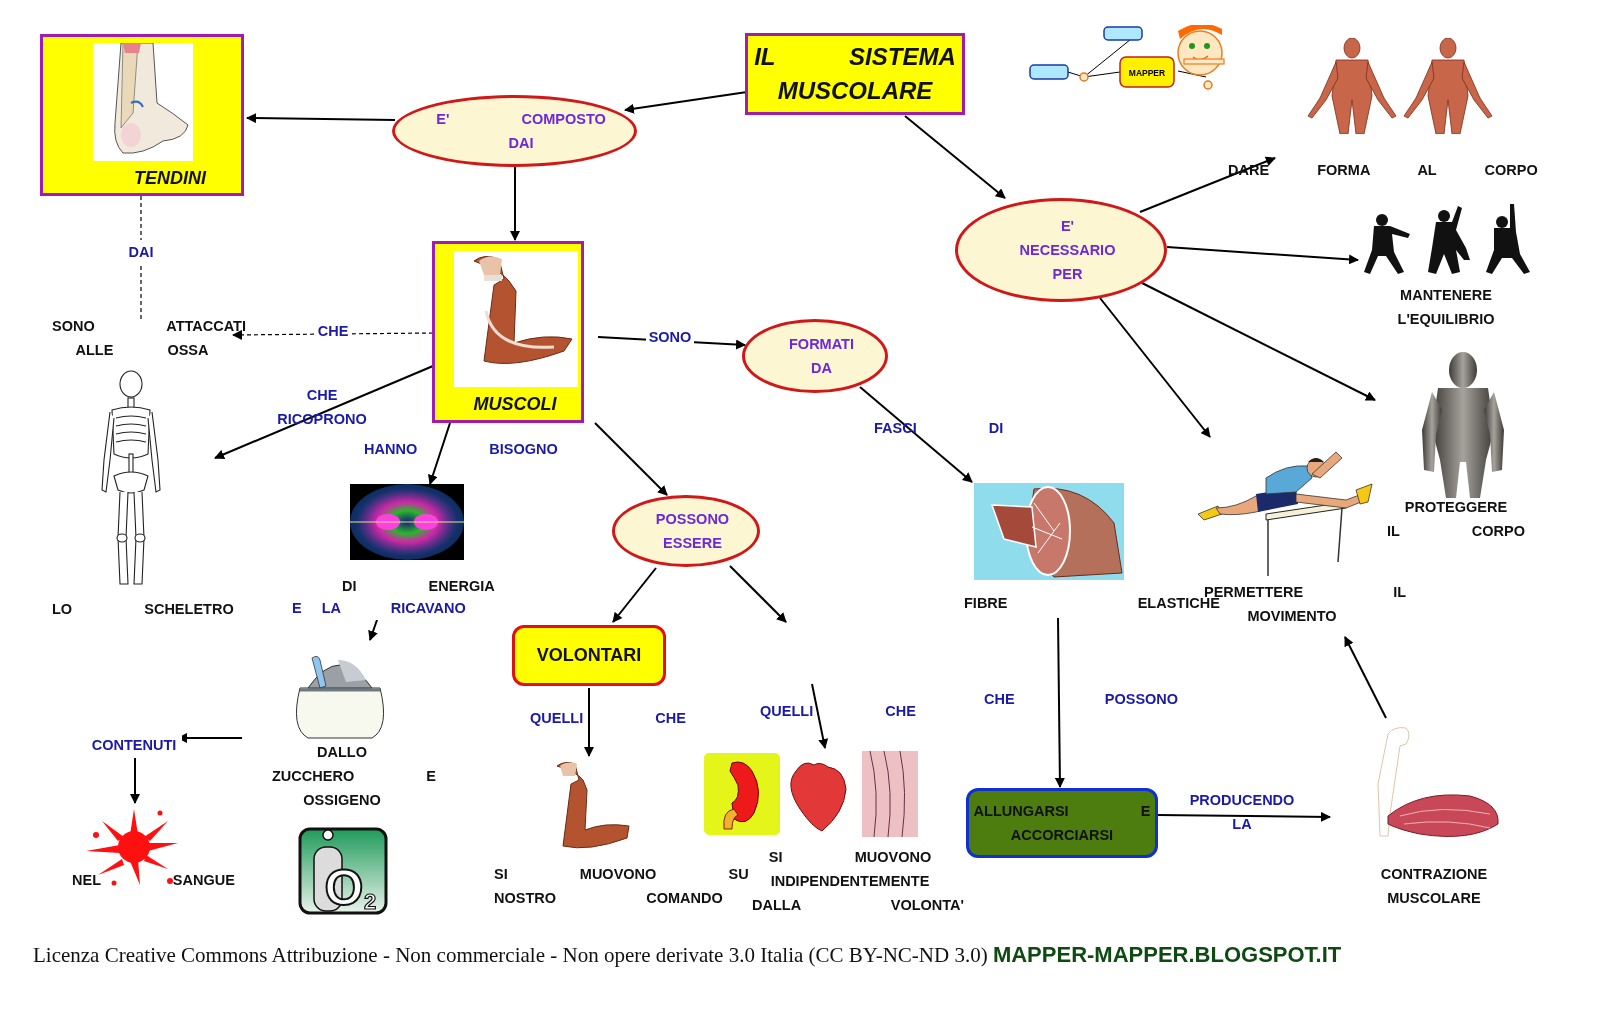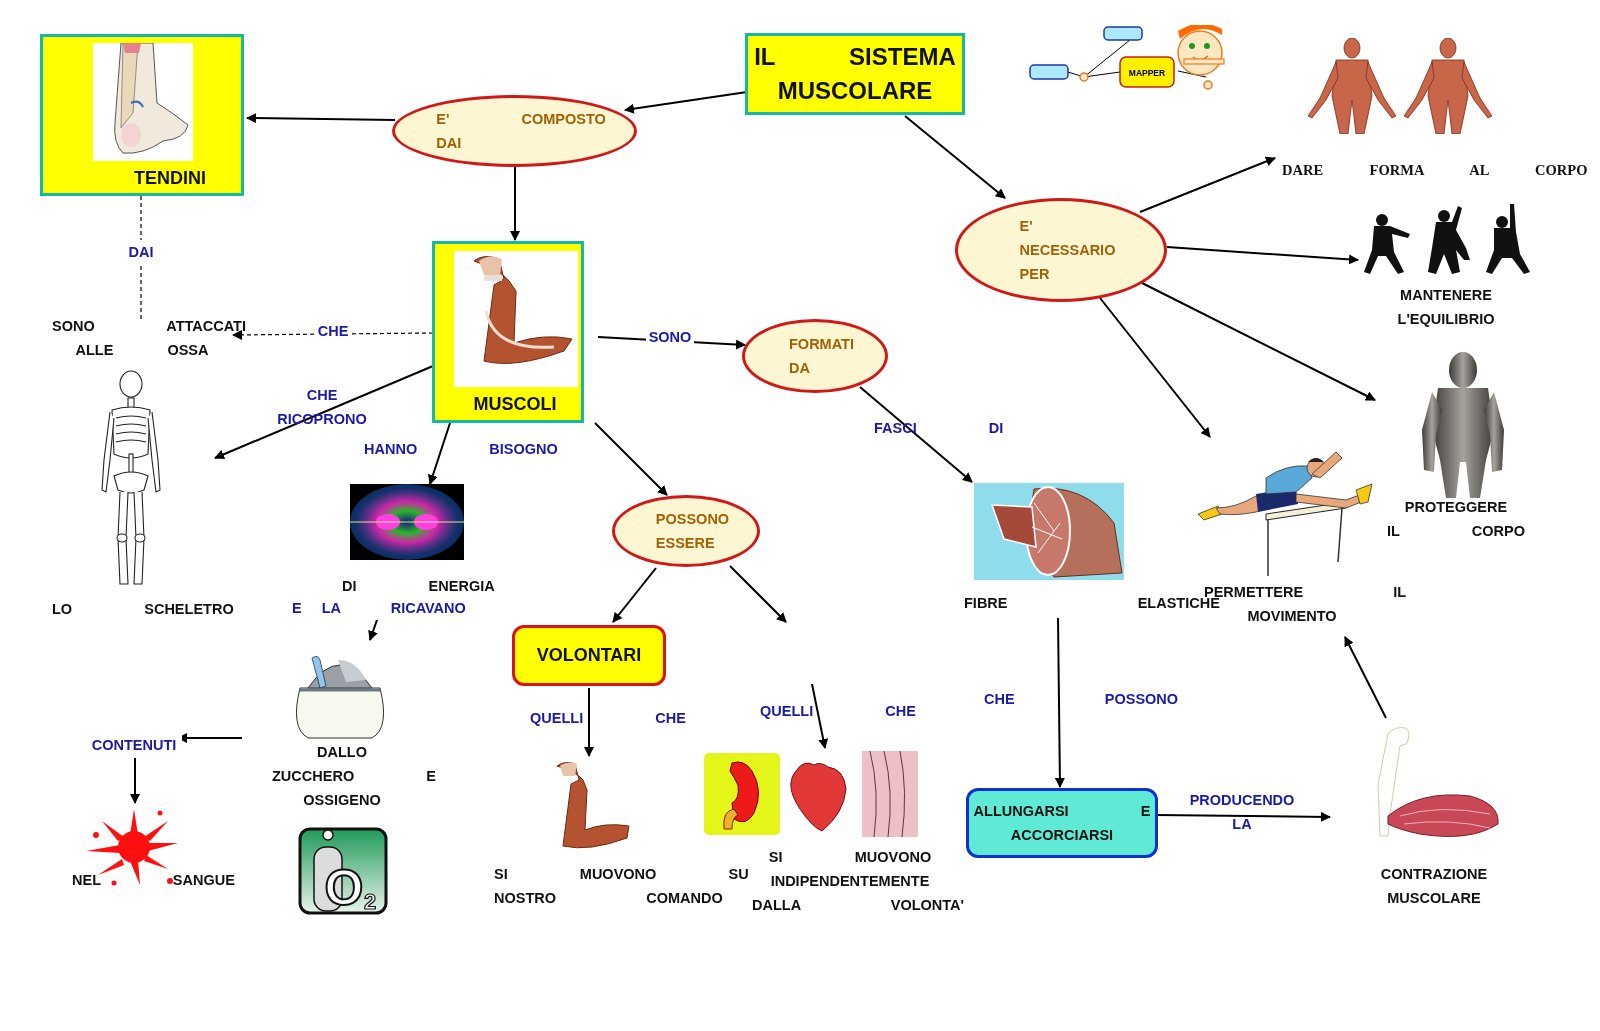--- a/index.html
+++ b/index.html
@@ -2,29 +2,29 @@
 <html><head>
 <meta charset="utf-8">
 <style>
   html, body { margin:0; padding:0; background:#ffffff; }
   body { width:1600px; height:1031px; position:relative; overflow:hidden; font-family:"Liberation Sans", sans-serif; }
   #canvas { position:absolute; left:0; top:0; width:1600px; height:1031px; }
   svg#links { position:absolute; left:0; top:0; width:1600px; height:1031px; pointer-events:none; }
   .abs { position:absolute; }
   .txt { font-weight:bold; color:#111; font-size:14.5px; line-height:24px; text-align:center; white-space:pre; word-spacing:14px; }
   .lbl { font-weight:bold; color:#1a1aa6; font-size:14.5px; line-height:24px; text-align:center; white-space:pre; word-spacing:14px; background:#fff; }
-  .box-yellow { background:#ffff00; border:3px solid #14b8a6; box-sizing:border-box; }
+  .box-yellow { background:#ffff00; border:3px solid #a21caf; box-sizing:border-box;font-style:italic; }
   .box-title { font-weight:bold; font-size:24px; color:#111; line-height:34px; text-align:center; white-space:pre; word-spacing:18px; }
   .box-caption { font-weight:bold; font-size:18px; color:#111; text-align:center; }
   .img-frame { background:#ffffff; position:absolute; }
   .ellipse { background:#fdf6d2; border:3px solid #d01818; border-radius:50%; box-sizing:border-box; display:flex; align-items:center; justify-content:center; }
-  .ellipse span { font-weight:bold; font-size:14.5px; color:#a16207; line-height:24px; text-align:left; white-space:pre; word-spacing:14px;margin-left:13px; }
+  .ellipse span { font-weight:bold; font-size:14.5px; color:#6d28d9; line-height:24px; text-align:center; white-space:pre; word-spacing:14px;margin-left:13px; }
   .rbox { background:#ffff00; border:3px solid #e01010; border-radius:12px; box-sizing:border-box; display:flex; align-items:center; justify-content:center; }
   .rbox span { font-weight:bold; font-size:18px; color:#111; }
-  .cbox { background:#5eead4; border:3px solid #1030d0; border-radius:12px; box-sizing:border-box; display:flex; align-items:center; justify-content:center; }
+  .cbox { background:#4d7c0f; border:3px solid #1030d0; border-radius:12px; box-sizing:border-box; display:flex; align-items:center; justify-content:center; }
   .cbox span { font-weight:bold; font-size:14.5px; color:#111; line-height:24px; white-space:pre; word-spacing:14px; text-align:center; }
   .footer { position:absolute; left:33px; top:942px; font-family:"Liberation Serif", serif; font-size:21px; color:#111; white-space:nowrap; }
   .footer b { font-family:"Liberation Sans", sans-serif; color:#0f4a12; font-size:22px; }
 </style>
 </head>
 <body>
 
 <div id="canvas">
 
 <svg id="links">
@@ -274,21 +274,21 @@
       <path d="M36,22 L68,22 L72,58 L64,96 L56,96 L52,62 L48,96 L40,96 L32,58 Z"></path>
       <path d="M36,24 L20,60 L8,78 L12,80 L26,62 L38,40 Z"></path>
       <path d="M68,24 L84,60 L96,78 L92,80 L78,62 L66,40 Z"></path>
       <ellipse cx="148" cy="10" rx="8" ry="10"></ellipse>
       <path d="M132,22 L164,22 L168,58 L160,96 L152,96 L148,62 L144,96 L136,96 L128,58 Z"></path>
       <path d="M132,24 L116,60 L104,78 L108,80 L122,62 L134,40 Z"></path>
       <path d="M164,24 L180,60 L192,78 L188,80 L174,62 L162,40 Z"></path>
     </g>
   </svg>
 </div>
-<div class="abs txt" style="left:1282px;top:158px;width:240px;word-spacing:8px;font-family:Liberation Serif, serif;">DARE    FORMA    AL    CORPO</div>
+<div class="abs txt" style="left:1228px;top:158px;width:240px;word-spacing:8px;">DARE    FORMA    AL    CORPO</div>
 
 <div class="abs" style="left:1360px;top:200px;width:180px;height:78px;">
   <svg width="180" height="78">
     <g fill="#111">
       <circle cx="22" cy="20" r="6"></circle>
       <path d="M14,26 L30,26 L50,34 L48,38 L32,34 L34,52 L44,72 L38,74 L26,56 L18,56 L10,74 L4,72 L12,50 Z"></path>
       <circle cx="84" cy="16" r="6"></circle>
       <path d="M76,22 L92,22 L98,6 L102,8 L96,30 L106,48 L110,60 L104,60 L96,50 L100,72 L92,74 L84,54 L76,74 L68,72 L72,48 Z"></path>
       <circle cx="142" cy="22" r="6"></circle>
       <path d="M134,28 L150,28 L150,4 L154,4 L156,32 L160,54 L170,72 L164,74 L152,58 L142,58 L132,74 L126,72 L134,50 Z"></path>
@@ -357,14 +357,18 @@
 <div class="abs" style="left:1360px;top:724px;width:150px;height:120px;">
   <svg width="150" height="120">
     <path d="M28,10 Q34,2 46,4 Q52,10 46,20 L40,22 L30,90 L28,112 L20,112 L18,60 Z" fill="#fff" stroke="#d8c8a8" stroke-width="1"></path>
     <path d="M28,92 Q60,66 110,72 Q140,80 138,100 Q110,118 60,110 Q40,106 28,100 Z" fill="#c84858" stroke="#7a1a2a" stroke-width="1"></path>
     <path d="M40,92 Q80,80 130,90 M44,100 Q90,94 130,104" stroke="#f3b0b8" stroke-width="1" fill="none"></path>
   </svg>
 </div>
 <div class="abs txt" style="left:1362px;top:862px;width:144px;">CONTRAZIONE
 MUSCOLARE</div>
 
+<div class="footer">
+  <span>Licenza Creative Commons Attribuzione - Non commerciale - Non opere derivate 3.0 Italia (CC BY-NC-ND 3.0)</span>
+  <b>MAPPER-MAPPER.BLOGSPOT.IT</b>
+</div>
 
 </div>
 
 </body></html>

